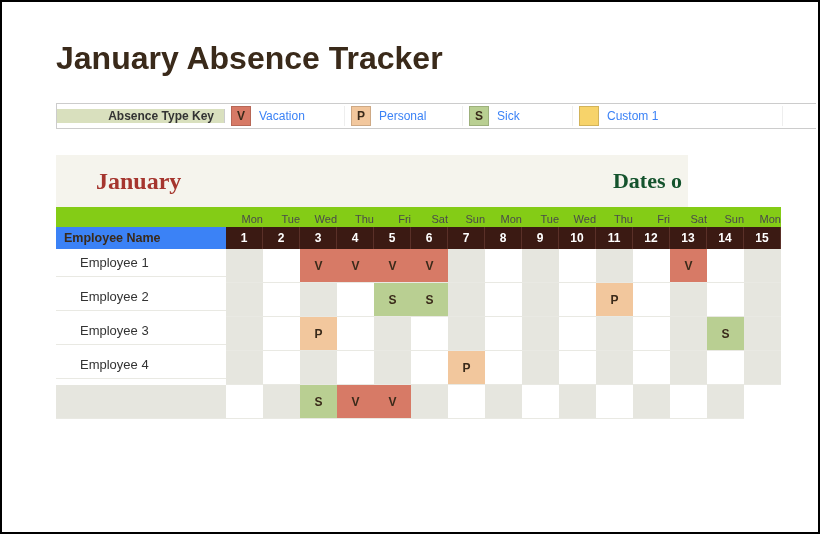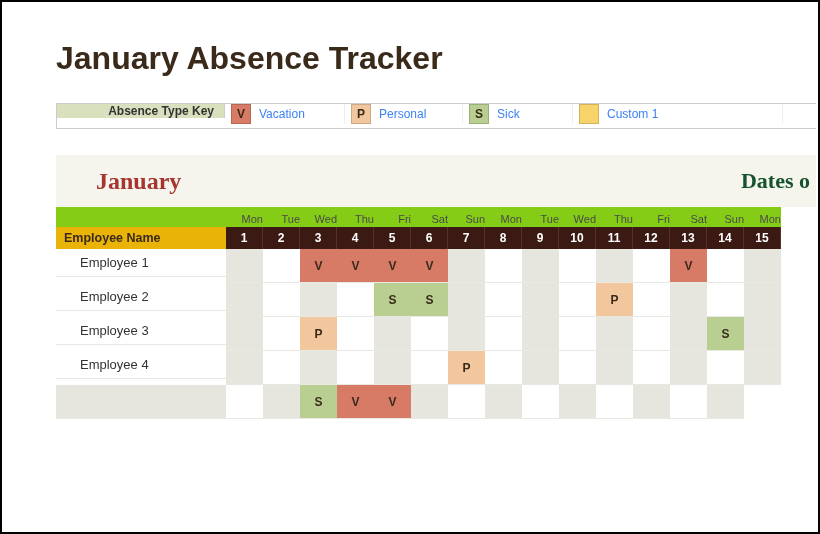--- a/index.html
+++ b/index.html
@@ -22,21 +22,21 @@
   }
   .title {
     font-size: 32px;
     font-weight: 700;
     color: #3a2a1a;
     margin: 0 0 26px 0;
     letter-spacing: 0px;
   }
   .legend {
     display: flex;
-    align-items: flex-start;
+    align-items: center;
     height: 26px;
     font-size: 12px;
     border: 1px solid #ccc;
     border-right: none;
     width: 760px;
   }
   .legend-title {
     background: #d9e0be;
     color: #333;
     font-weight: 700;
@@ -71,21 +71,21 @@
   .c-s { background: #b9cf92; }
   .c-c { background: #f7d36a; }
 
   .spacer { height: 26px; }
 
   .monthbar {
     height: 52px;
     background: #f5f4ed;
     display: flex;
     align-items: center;
-    width: 760px;
+    width: 632px;
     position: relative;
   }
   .month-name {
     color: #a5352e;
     font-size: 24px;
     font-weight: 700;
     font-family: Georgia, "Times New Roman", serif;
     padding-left: 40px;
     flex: 0 0 210px;
   }
@@ -114,21 +114,21 @@
   .dnum {
     background: #3b1a13;
     color: #fff;
     font-size: 12px;
     text-align: center;
     padding: 4px 0;
     border-right: 1px solid #5a3028;
     font-weight: 600;
   }
   .emp-header {
-    background: #eab308;
+    background: #3b82f6;
     color: #3a2a1a;
     font-size: 12.5px;
     font-weight: 700;
     padding: 4px 8px;
     display: flex;
     align-items: center;
   }
   .emp-name {
     font-size: 13px;
     color: #333;

